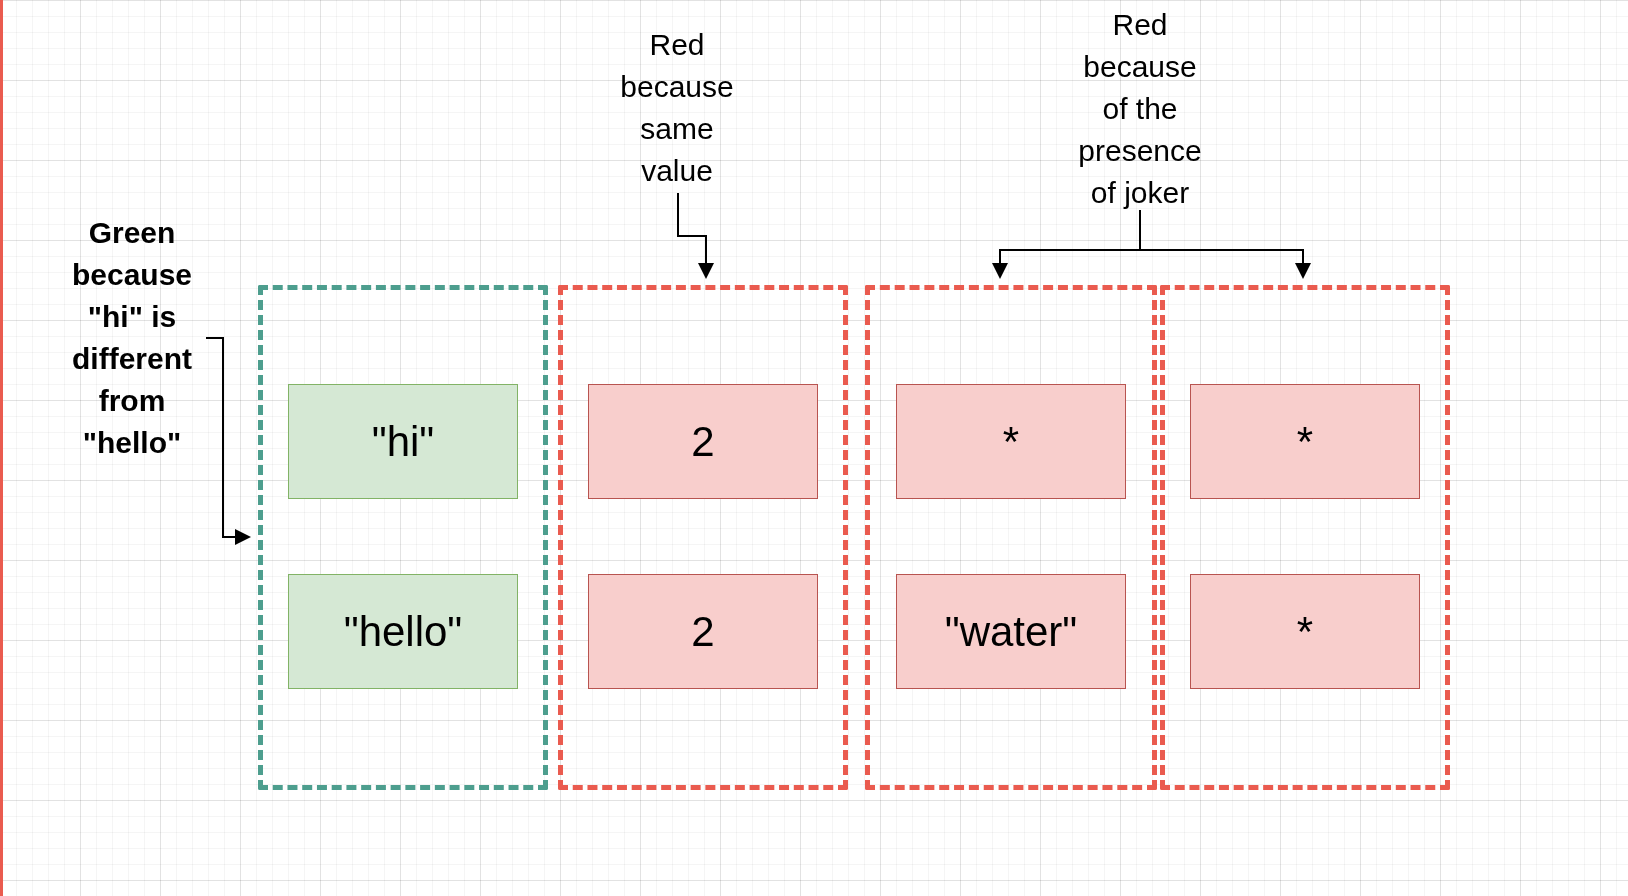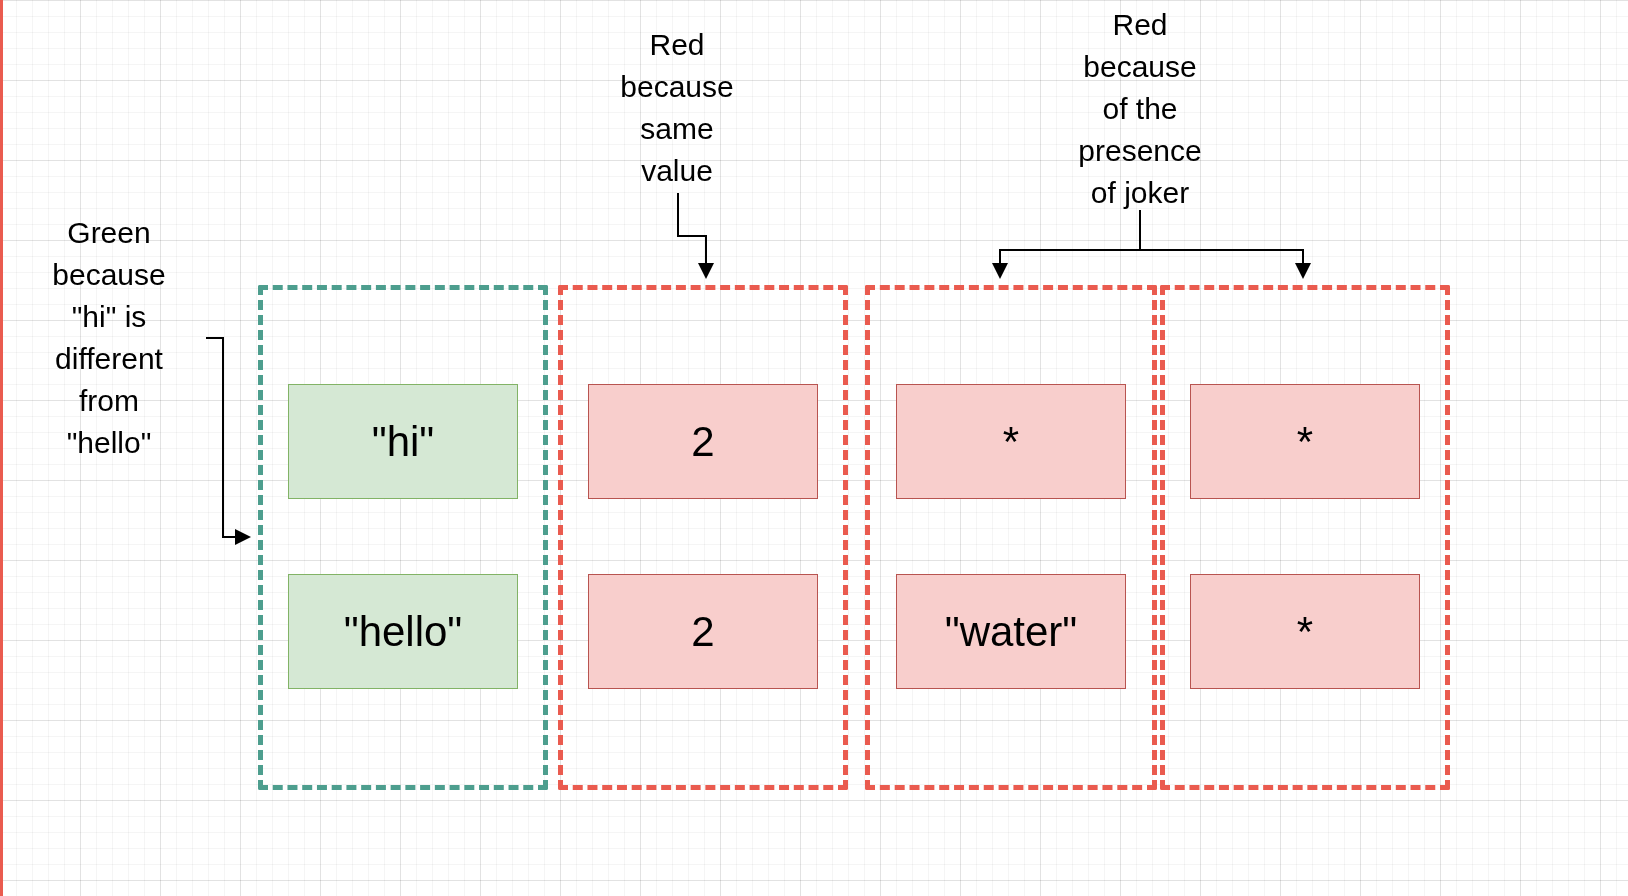--- a/index.html
+++ b/index.html
@@ -59,21 +59,21 @@
   .cell.pink  { background: #f8cecc; border: 1px solid #b85450; }
 
   .note {
     position: absolute;
     text-align: center;
     white-space: pre-line;
     font-size: 30px;
     line-height: 42px;
     color: #000;
   }
-  #note-green { left: 0;   top: 212px; width: 218px; }
+  #note-green { left: 23px;   top: 212px; width: 218px; font-weight: bold; }
   #note-same  { left: 577px; top: 24px;  width: 200px; }
   #note-joker { left: 1015px; top: 4px;  width: 250px; }
 
   .arrow-layer {
     position: absolute;
     inset: 0;
     width: 1628px;
     height: 896px;
     pointer-events: none;
   }

